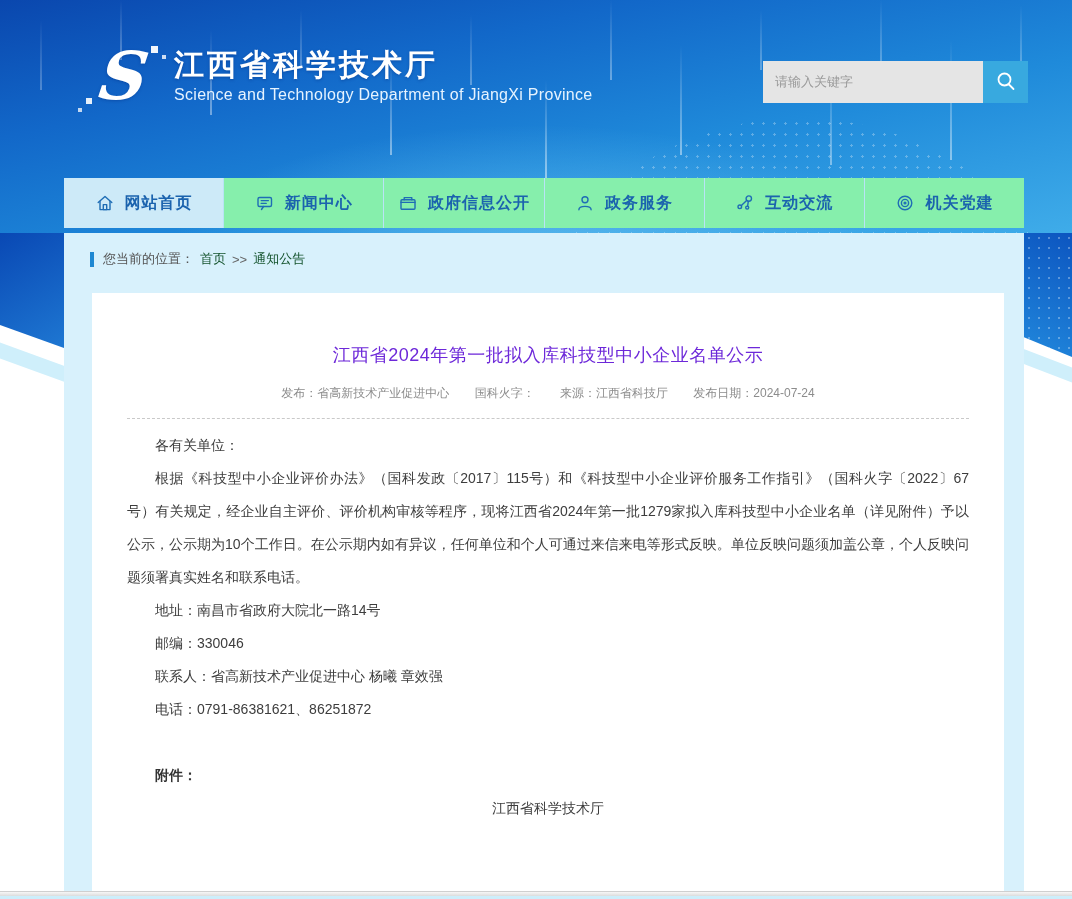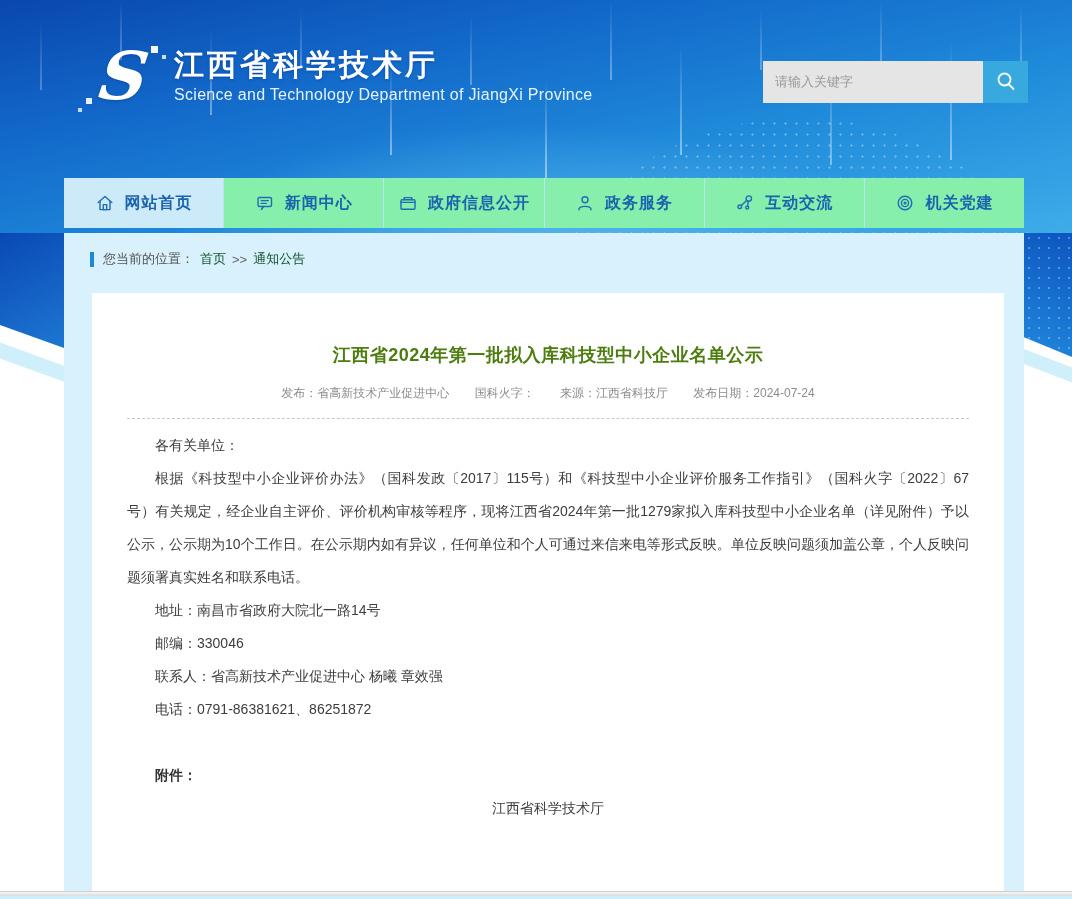--- a/index.html
+++ b/index.html
@@ -126,21 +126,21 @@
   .crumb-link { color:#14532d; cursor:pointer; margin:0 6px; text-decoration:none; }
   .crumb-sep { color:#666; }
 
   
   .content-box {
     position:absolute; left:92px; top:293px; width:912px; height:606px;
     background:#ffffff; z-index:2; padding:50px 35px 0 35px; overflow:hidden;
   }
   .article-title {
     margin:0 0 18px 0; text-align:center;
-    font-size:18px; font-weight:bold; color:#4d7c0f; letter-spacing:.5px;
+    font-size:18px; font-weight:normal; color:#6d28d9; letter-spacing:.5px;
   }
   .meta-row { text-align:center; font-size:12px; color:#8c8c8c; margin-bottom:16px; }
   .meta-row .grp { margin:0 11px; white-space:nowrap; }
   .dashed-sep { border:none; border-top:1px dashed #c9c9c9; margin:0 0 10px 0; }
 
   .article-body { font-size:14px; color:#3d3d3d; line-height:33px; text-align:justify; }
   .body-line { text-indent:2em; margin:0; }
   .attach-heading { text-indent:2em; margin:33px 0 0 0; font-weight:bold; color:#333; }
   .attach-name { text-indent:2em; margin:0; cursor:pointer; }
   .sig-line { text-align:center; text-indent:0; margin:0; }

